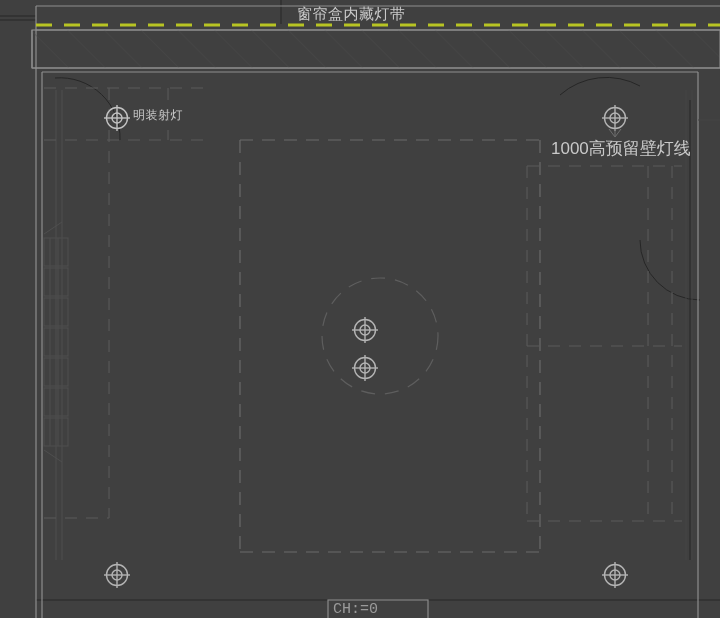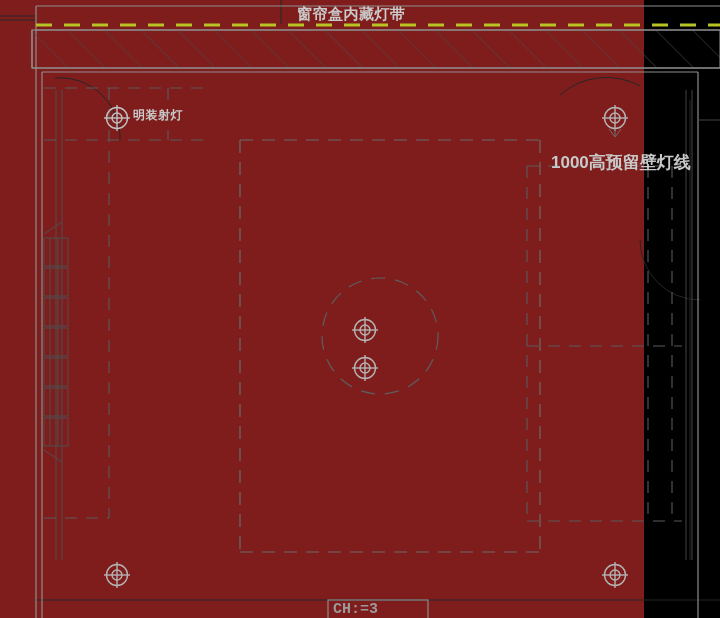--- a/index.html
+++ b/index.html
@@ -1,24 +1,24 @@
 <!DOCTYPE html>
 <html><head>
 <meta charset="utf-8">
 <style>
   html,body{margin:0;padding:0;background:#000;}
   body{width:720px;height:618px;overflow:hidden;
        font-family:"Liberation Sans","DejaVu Sans",sans-serif;}
-  #stage{position:relative;width:644px;height:618px;background:#7f1d1d;font-weight:bold;}
+  #stage{position:relative;width:720px;height:618px;background:#404040;}
   #stage svg{position:absolute;left:0;top:0;}
   .lbl{position:absolute;color:#c9c9c9;white-space:nowrap;
        font-family:"Liberation Sans","DejaVu Sans",sans-serif;}
   #lbl-curtain{left:297px;top:5px;font-size:15px;letter-spacing:.5px;}
   #lbl-spot{left:133px;top:107px;font-size:12px;letter-spacing:.5px;}
-  #lbl-wall{left:551px;top:151px;font-size:17px;letter-spacing:0px;}
+  #lbl-wall{left:551px;top:137px;font-size:17px;letter-spacing:0px;}
   #lbl-ch{left:333px;top:601px;font-size:15px;color:#9a9a9a;
           font-family:"Liberation Mono","DejaVu Sans Mono",monospace;}
 </style>
 </head>
 <body>
 
 <div id="stage">
 
   <svg width="720" height="618" viewBox="0 0 720 618">
     <defs>
@@ -159,15 +159,15 @@
       <rect x="328" y="600" width="100" height="24" fill="none" stroke="#8a8a8a" stroke-width="1.2"></rect>
     </g>
   </svg>
 
   <div class="lbl" id="lbl-curtain">窗帘盒内藏灯带</div>
 
   <div class="lbl" id="lbl-spot">明装射灯</div>
 
   <div class="lbl" id="lbl-wall">1000高预留壁灯线</div>
 
-  <div class="lbl" id="lbl-ch">CH:=3</div>
+  <div class="lbl" id="lbl-ch">CH:=0</div>
 
 </div>
 
 </body></html>

